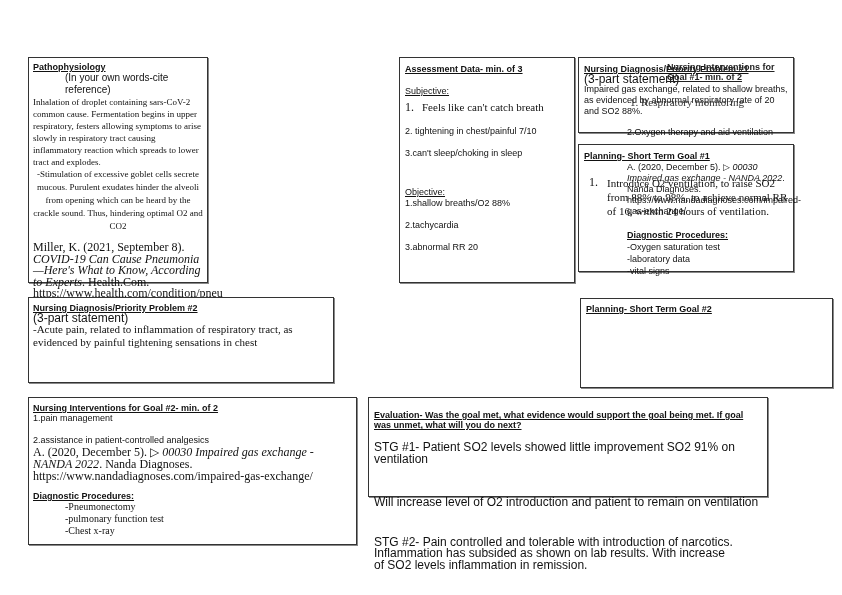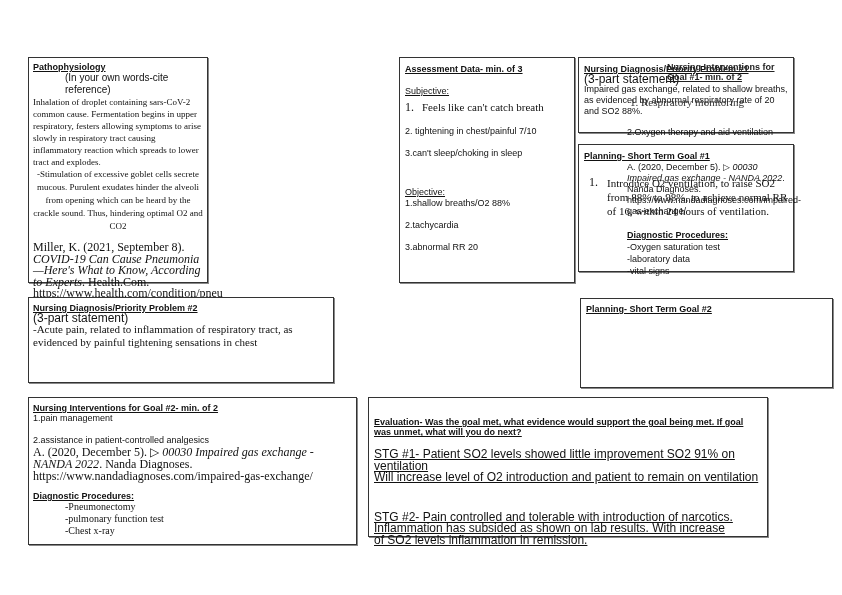--- a/index.html
+++ b/index.html
@@ -89,20 +89,20 @@
   <div style="height:11px"></div>
   <span class="blk sans s9">2.assistance in patient-controlled analgesics</span>
   <span class="blk serif s8" style="line-height:12px;"><span>A. (2020, December 5). ▷ </span><span class="ital">00030 Impaired gas exchange - NANDA 2022</span><span>. Nanda Diagnoses. https://www.nandadiagnoses.com/impaired-gas-exchange/</span></span>
   <div style="height:9px"></div>
   <span class="h">Diagnostic Procedures:</span>
   <span class="blk serif s10">-Pneumonectomy</span>
   <span class="blk serif s10">-pulmonary function test</span>
   <span class="blk serif s10">-Chest x-ray</span>
 </div>
 
-<div class="box" style="left:368px;top:397px;width:400px;height:140px;padding:19px 5px;text-decoration:underline;">
+<div class="box" style="left:368px;top:397px;width:400px;height:100px;padding:12px 5px;">
   <span class="h" style="width:370px;">Evaluation- Was the goal met, what evidence would support the goal being met. If goal was unmet, what will you do next?</span>
   <div style="height:12px"></div>
   <span class="blk sans s8" style="line-height:11.5px;">STG #1- Patient SO2 levels showed little improvement SO2 91% on ventilation</span>
-  <span class="blk sans s8" style="line-height:11.5px;">Will increase level of O2 introduction and patient to remain on ventilation</span>
+  <span class="blk sans s8" style="line-height:11.5px;margin-top:32px;">Will increase level of O2 introduction and patient to remain on ventilation</span>
   <div style="height:28px"></div>
   <span class="blk sans s8" style="line-height:11.5px;width:360px;">STG #2- Pain controlled and tolerable with introduction of narcotics. Inflammation has subsided as shown on lab results. With increase of SO2 levels inflammation in remission.</span>
 </div>
 
 </body></html>

